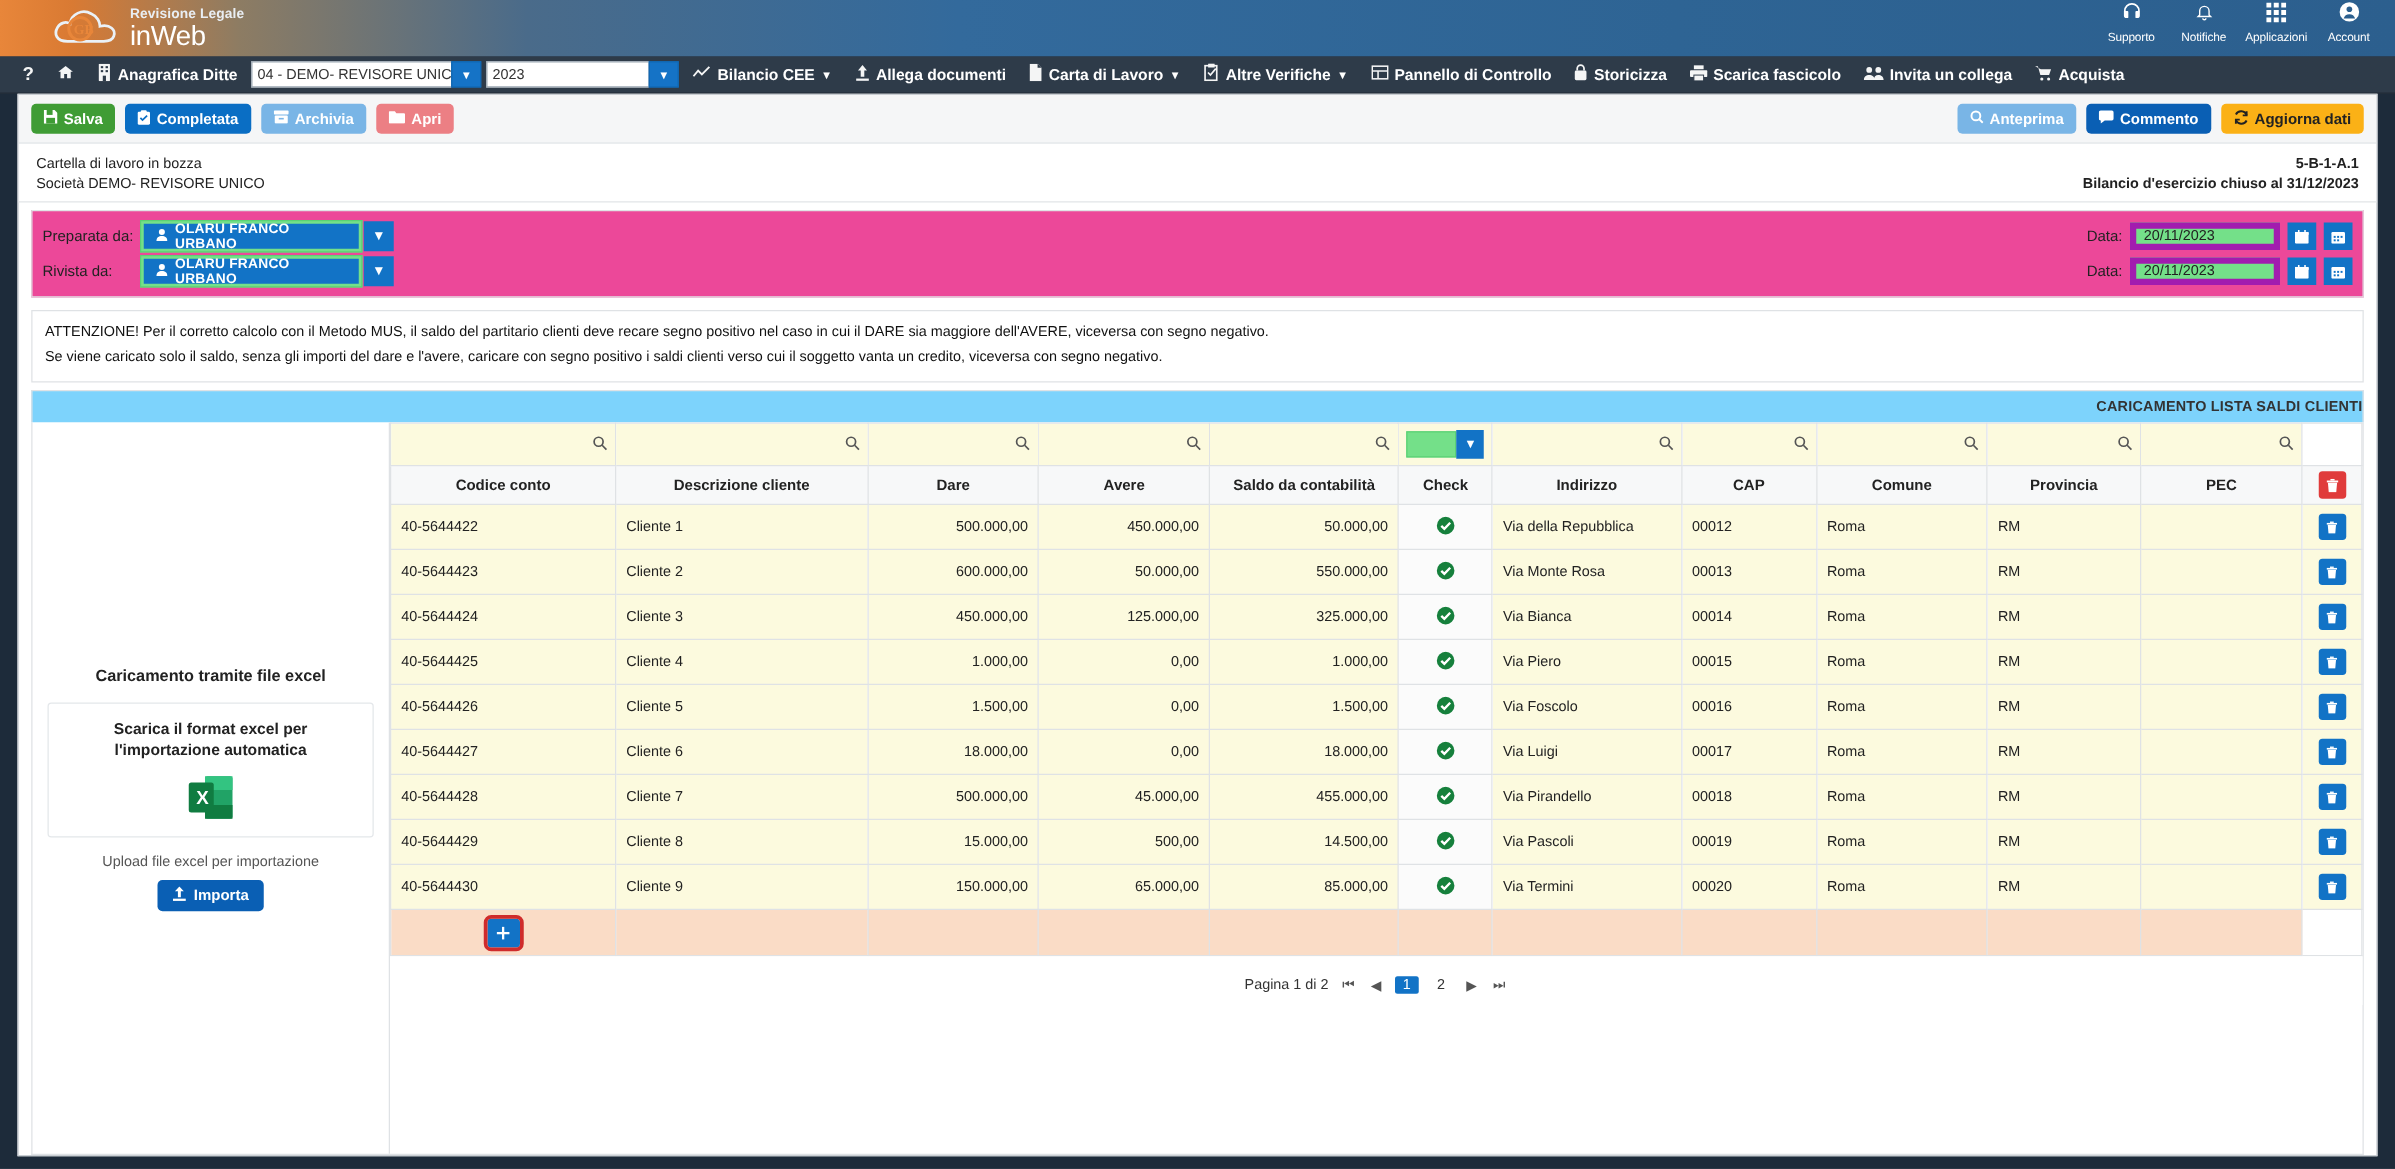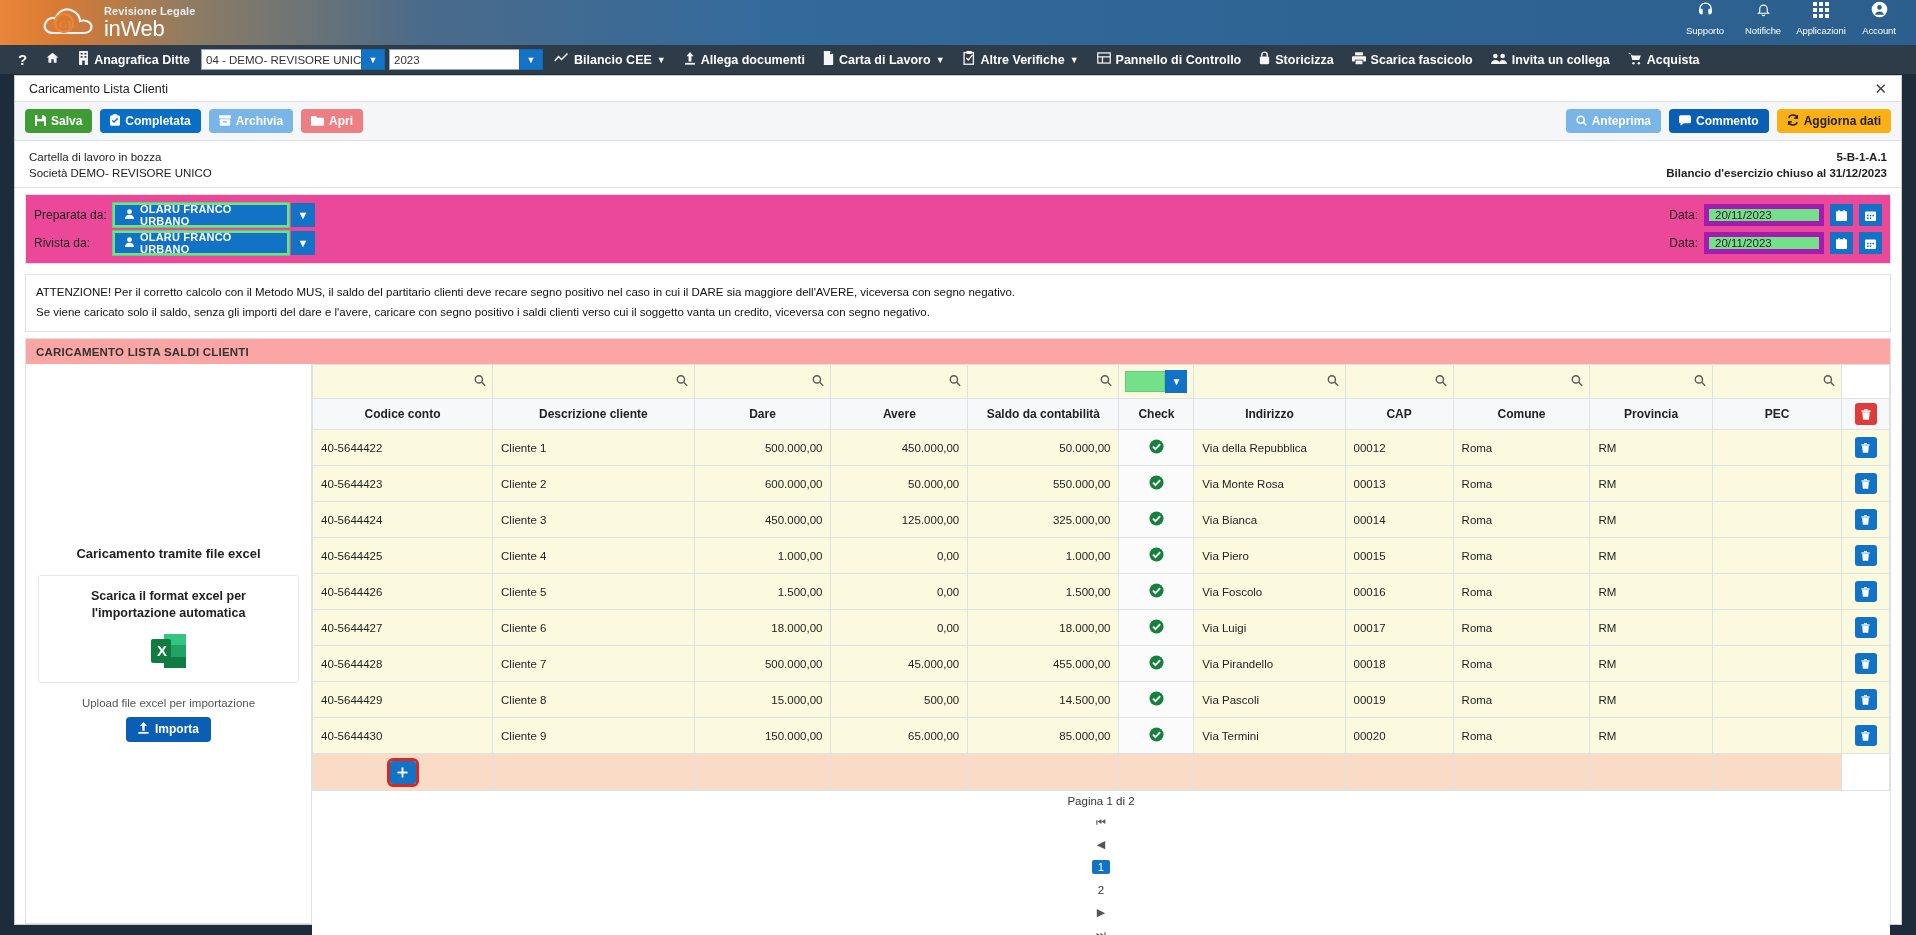--- a/index.html
+++ b/index.html
@@ -126,22 +126,22 @@
 
   
   .warn {
     margin: 4px 10px 0 10px; border: 1px solid #dfe2e5; background: #fff;
     padding: 7px 10px 9px 10px; font-size: 11.5px; color: #111; line-height: 20px;
   }
 
   
   .sectitle {
     margin: 6px 10px 0 10px; border: 1px solid #dfe2e5; border-bottom: none;
-    text-align: left; font-size: 11.5px; font-weight: bold; color: #333;
-    padding: 7px 0 6px 10px; letter-spacing: .2px; background: #fca5a5;
+    text-align: right; font-size: 11.5px; font-weight: bold; color: #333;
+    padding: 7px 0 6px 0; letter-spacing: .2px; background: #7dd3fc;
   }
 
   
   .content { display: flex; margin: 0 10px 0 10px; border: 1px solid #dfe2e5; border-top: none; background:#fff; flex: 1; min-height: 0;}
   .excelpanel {
     width: 286px; flex: none; border-right: 1px solid #dfe2e5;
     display: flex; flex-direction: column; align-items: center; justify-content: center;
     padding: 10px 12px;
   }
   .excelpanel .hdr { font-size: 13px; font-weight: bold; color: #222; text-align:center; }
@@ -190,21 +190,21 @@
   .okmark { color: #16803c; font-size: 14px; }
   tr.addrow td { background: #fadcc6; height: 37px; padding: 0; }
   .addbtn-wrap { display: flex; align-items: center; justify-content: center; }
   .addbtn {
     width: 26px; height: 23px; background: #1273c6; color: #fff; border-radius: 3px;
     display: inline-flex; align-items: center; justify-content: center; font-size: 13px;
     outline: 3px solid #cf2b2b; cursor: pointer;
   }
   .pager {
     display: flex; align-items: center; justify-content: center; gap: 9px;
-    font-size: 11.5px; color: #333; padding: 4px 0 9px 0; background:#fff;flex-direction:column;
+    font-size: 11.5px; color: #333; padding: 16px 0 9px 0; background:#fff;
   }
   .pg { cursor: pointer; color: #555; font-size: 11px; padding: 0 2px;}
   .pgnum { cursor: pointer; padding: 1px 6px; color: #333; }
   .pgnum.active { background: #1273c6; color: #fff; border-radius: 2px; }
 </style>
 </head>
 <body>
 
 <div class="brandbar">
   <div class="logo-wrap">
@@ -386,24 +386,20 @@
           <circle cx="7" cy="14" r="1.6"></circle>
           <circle cx="14" cy="14" r="1.6"></circle>
         </svg>
     </span>
     <span>Acquista</span>
   </div>
 </div>
 
 <div class="page">
 
-  <div class="panel-title">
-    <span>Caricamento Lista Clienti</span>
-    <span class="x">✕</span>
-  </div>
 
   <div class="toolbar">
     <button class="btn b-green">
       <span class="ic">
         <svg width="11" height="11" viewBox="0 0 14 14" fill="#fff">
             <path d="M0 0h11l3 3v11H0z"></path>
             <rect x="3" y="0" width="6" height="5" fill="#3f9c35"></rect>
             <rect x="2.5" y="8" width="9" height="6" fill="#3f9c35"></rect>
           </svg>
       </span>

